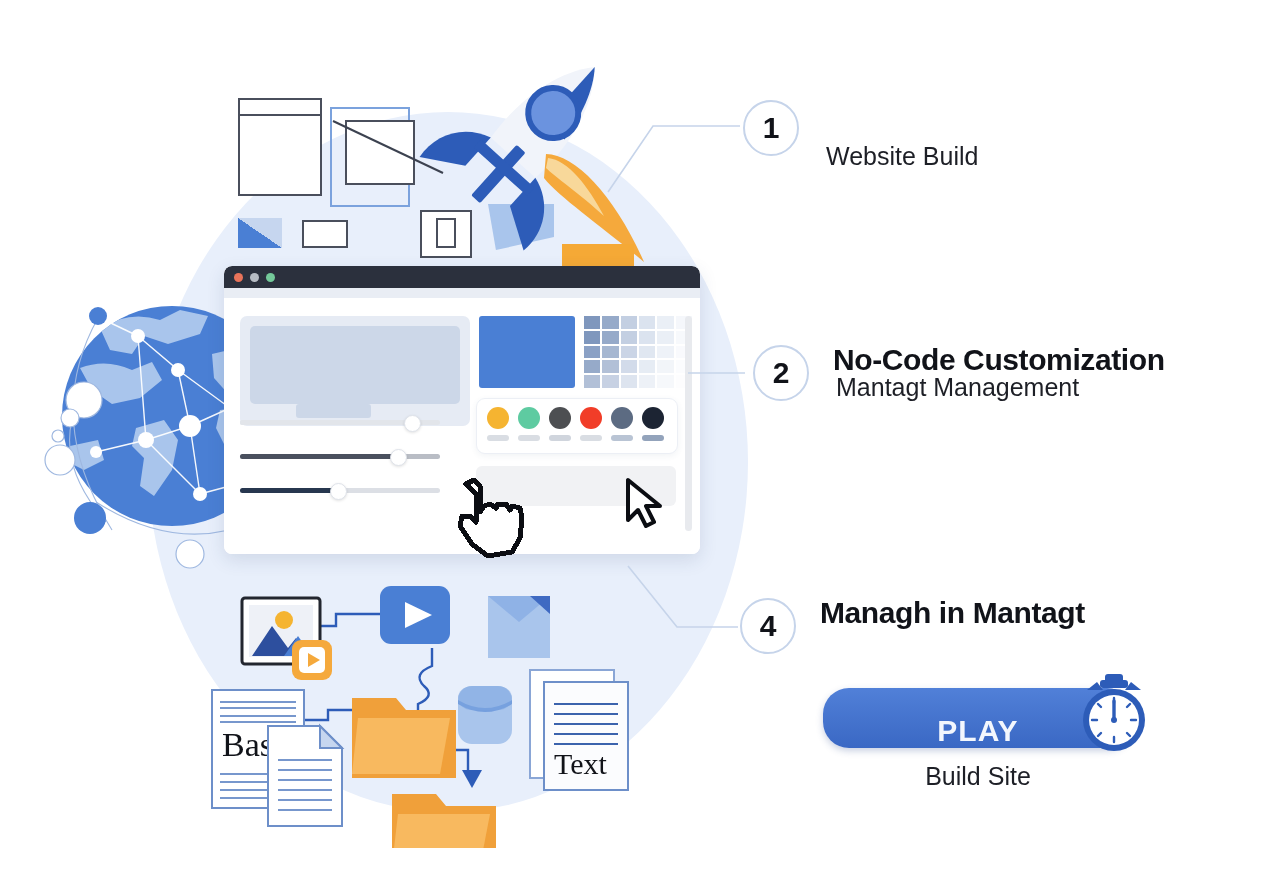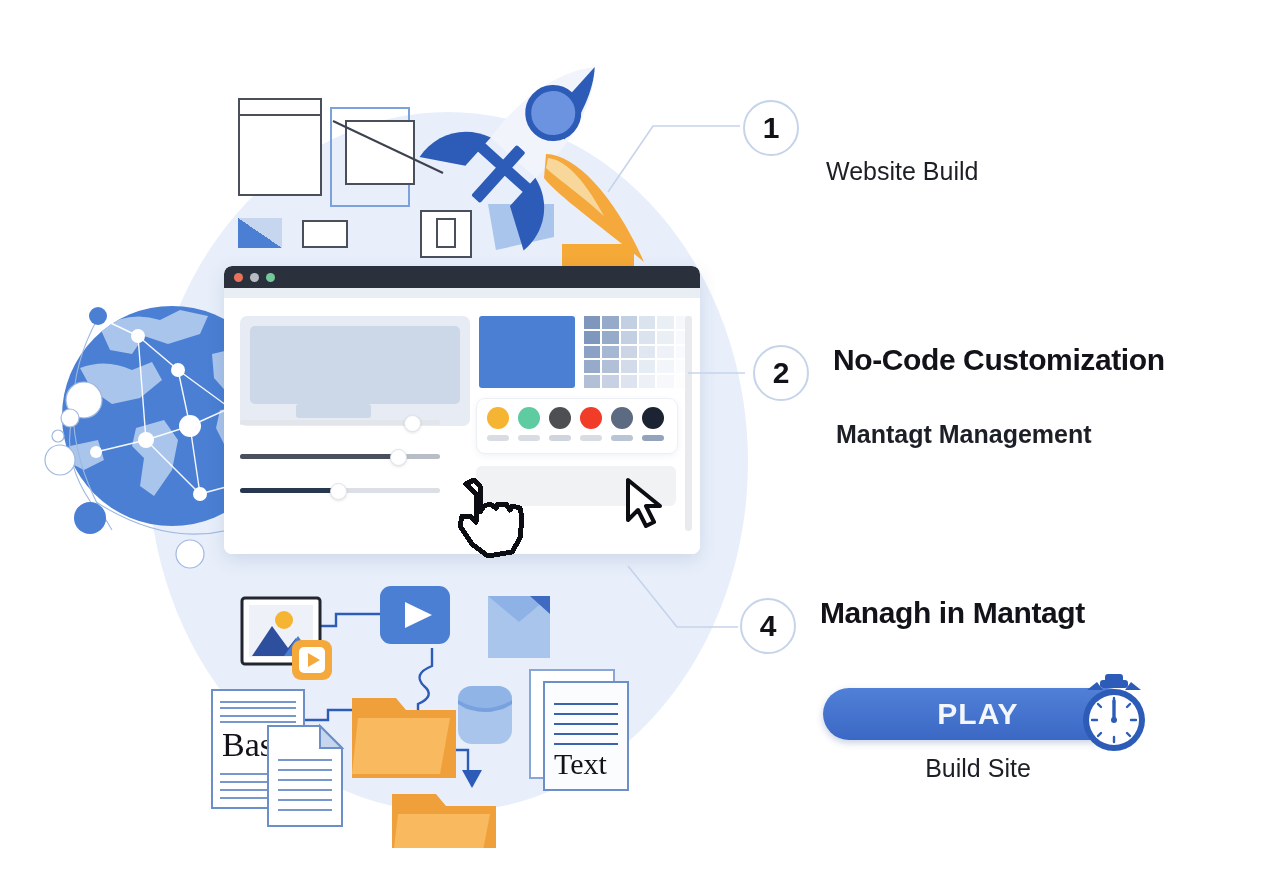--- a/index.html
+++ b/index.html
@@ -90,30 +90,30 @@
     border:2.5px solid #c6d4ea;background:#fff;
     display:flex;align-items:center;justify-content:center;
     font-size:30px;font-weight:700;color:#111319;flex:0 0 auto;
     box-sizing:border-box;
   }
   .step-text{margin-left:24px;}
   .step-title{font-size:30px;font-weight:700;color:#111319;letter-spacing:-.4px;white-space:nowrap;line-height:1;}
   .step-sub{font-size:25px;color:#1d1f26;white-space:nowrap;line-height:1;}
 
   #s1{left:8px;top:100px;}
-  #s1 .step-sub{margin-top:59px;margin-left:3px;}
+  #s1 .step-sub{margin-top:44px;margin-left:3px;}
   #s2{left:18px;top:345px;}
-  #s2 .step-sub{margin-top:47px;margin-left:3px;font-weight:bold;}
+  #s2 .step-sub{margin-left:3px;}
   #s3{left:5px;top:598px;}
 
   .play-wrap{position:absolute;left:88px;top:688px;width:320px;}
   .play-btn{
-    position:relative;width:310px;height:52px;border-radius:26px;
+    position:relative;width:310px;height:60px;border-radius:26px;
     background:linear-gradient(180deg,#5180d8 0%,#3a68c4 100%);
-    display:flex;align-items:center;justify-content:center;
+    display:flex;align-items:flex-end;justify-content:center;
     box-shadow:0 3px 7px rgba(40,70,140,.25);
   }
   .play-label{font-size:30px;font-weight:700;color:#f3f7fd;letter-spacing:1px;}
   .stopwatch{position:absolute;left:250px;top:-16px;width:82px;height:84px;}
   .launch-label{margin-top:14px;text-align:center;font-size:25px;color:#1d1f26;width:310px;}
 
   .connector{position:absolute;left:0;top:0;width:760px;height:896px;pointer-events:none;}
 </style>
 </head>
 <body>

